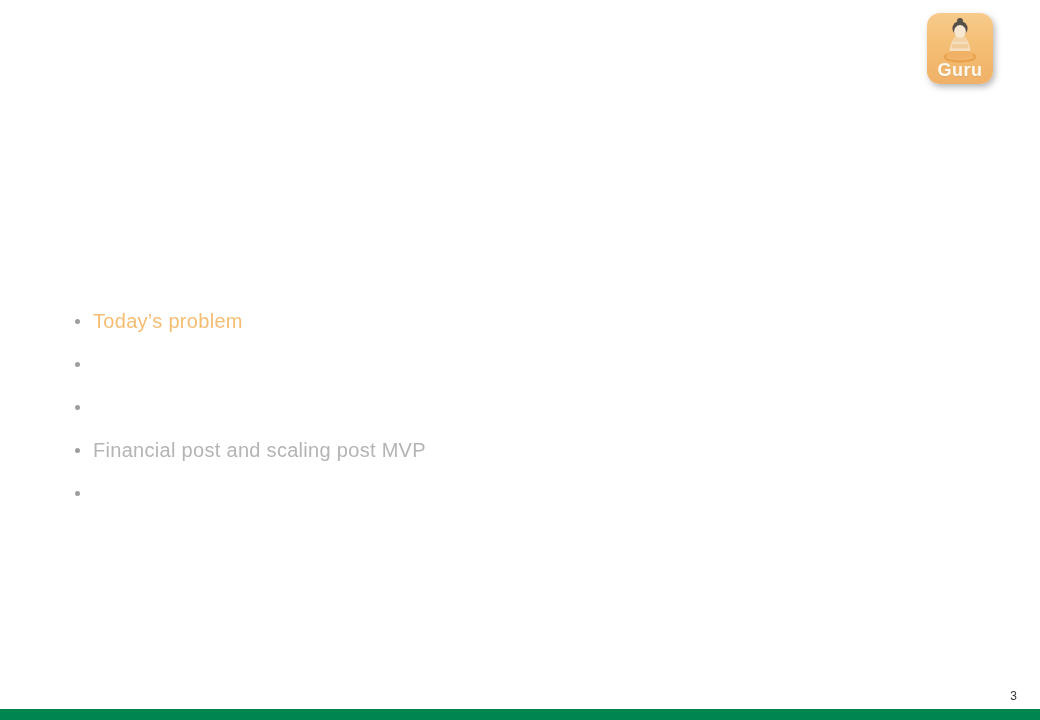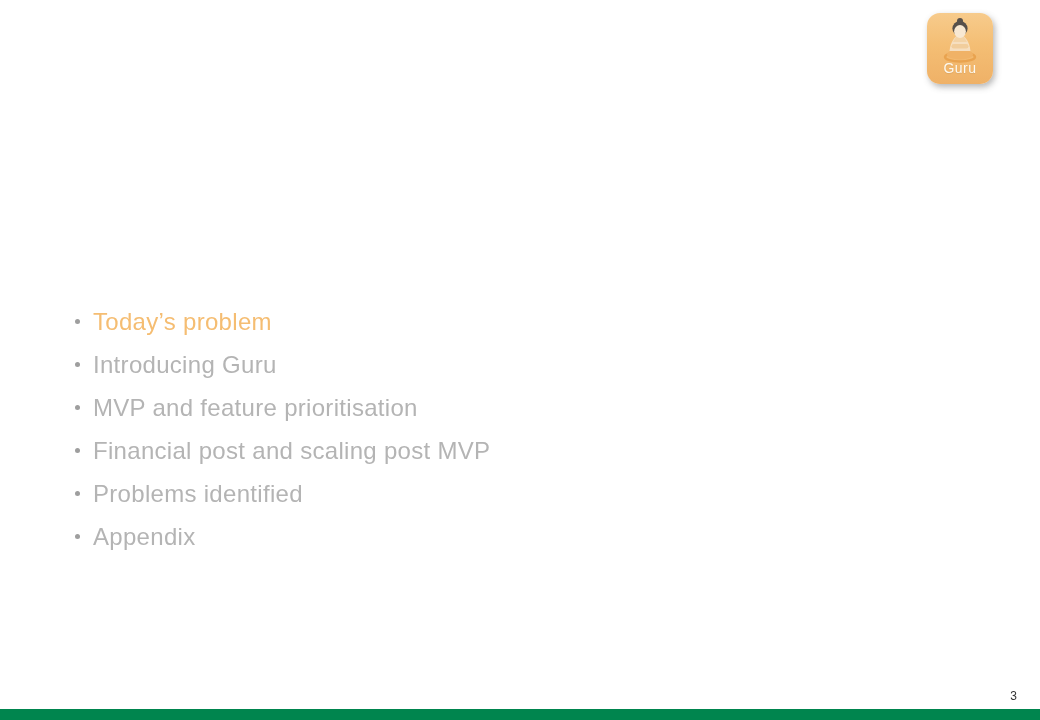--- a/index.html
+++ b/index.html
@@ -41,22 +41,22 @@
     align-items: center;
     justify-content: flex-start;
   }
   .logo svg {
     display: block;
     margin-top: 4px;
   }
   .logo-label {
     margin-top: -3px;
     color: var(--logo-text-white);
-    font-size: 14px;
-    font-weight: normal;
+    font-size: 18px;
+    font-weight: bold;
     letter-spacing: 0.5px;
     text-shadow: 0 1px 1px rgba(0,0,0,0.08);
   }
 
   
   .slide-title {
     position: absolute;
     left: 55px;
     top: 210px;
     font-size: 37px;
@@ -81,21 +81,21 @@
   }
   .bullet-dot {
     width: 5px;
     height: 5px;
     border-radius: 50%;
     background: var(--bullet-gray);
     margin-right: 13px;
     flex: 0 0 auto;
   }
   .agenda-item-label {
-    font-size: 24px;
+    font-size: 20px;
     font-weight: 300;
     letter-spacing: 0.3px;
     color: var(--muted-item-gray);
   }
   .agenda li[data-active="true"] .agenda-item-label {
     color: var(--active-item-orange);
   }
 
   
   .page-number {
@@ -146,37 +146,30 @@
   </div>
 
 
   <ul class="agenda">
     <li data-active="true">
       <span class="bullet-dot"></span>
       <span class="agenda-item-label">Today’s problem</span>
     </li>
     <li data-active="false">
       <span class="bullet-dot"></span>
-      <span class="agenda-item-label">Introducing Guru</span>
     </li>
     <li data-active="false">
       <span class="bullet-dot"></span>
-      <span class="agenda-item-label">MVP and feature prioritisation</span>
     </li>
     <li data-active="false">
       <span class="bullet-dot"></span>
       <span class="agenda-item-label">Financial post and scaling post MVP</span>
     </li>
     <li data-active="false">
       <span class="bullet-dot"></span>
-      <span class="agenda-item-label">Problems identified</span>
-    </li>
-    <li data-active="false">
-      <span class="bullet-dot"></span>
-      <span class="agenda-item-label">Appendix</span>
     </li>
   </ul>
 
   <div class="page-number">3</div>
 
   <div class="footer-bar"></div>
 
 </div>
 
 </body></html>

